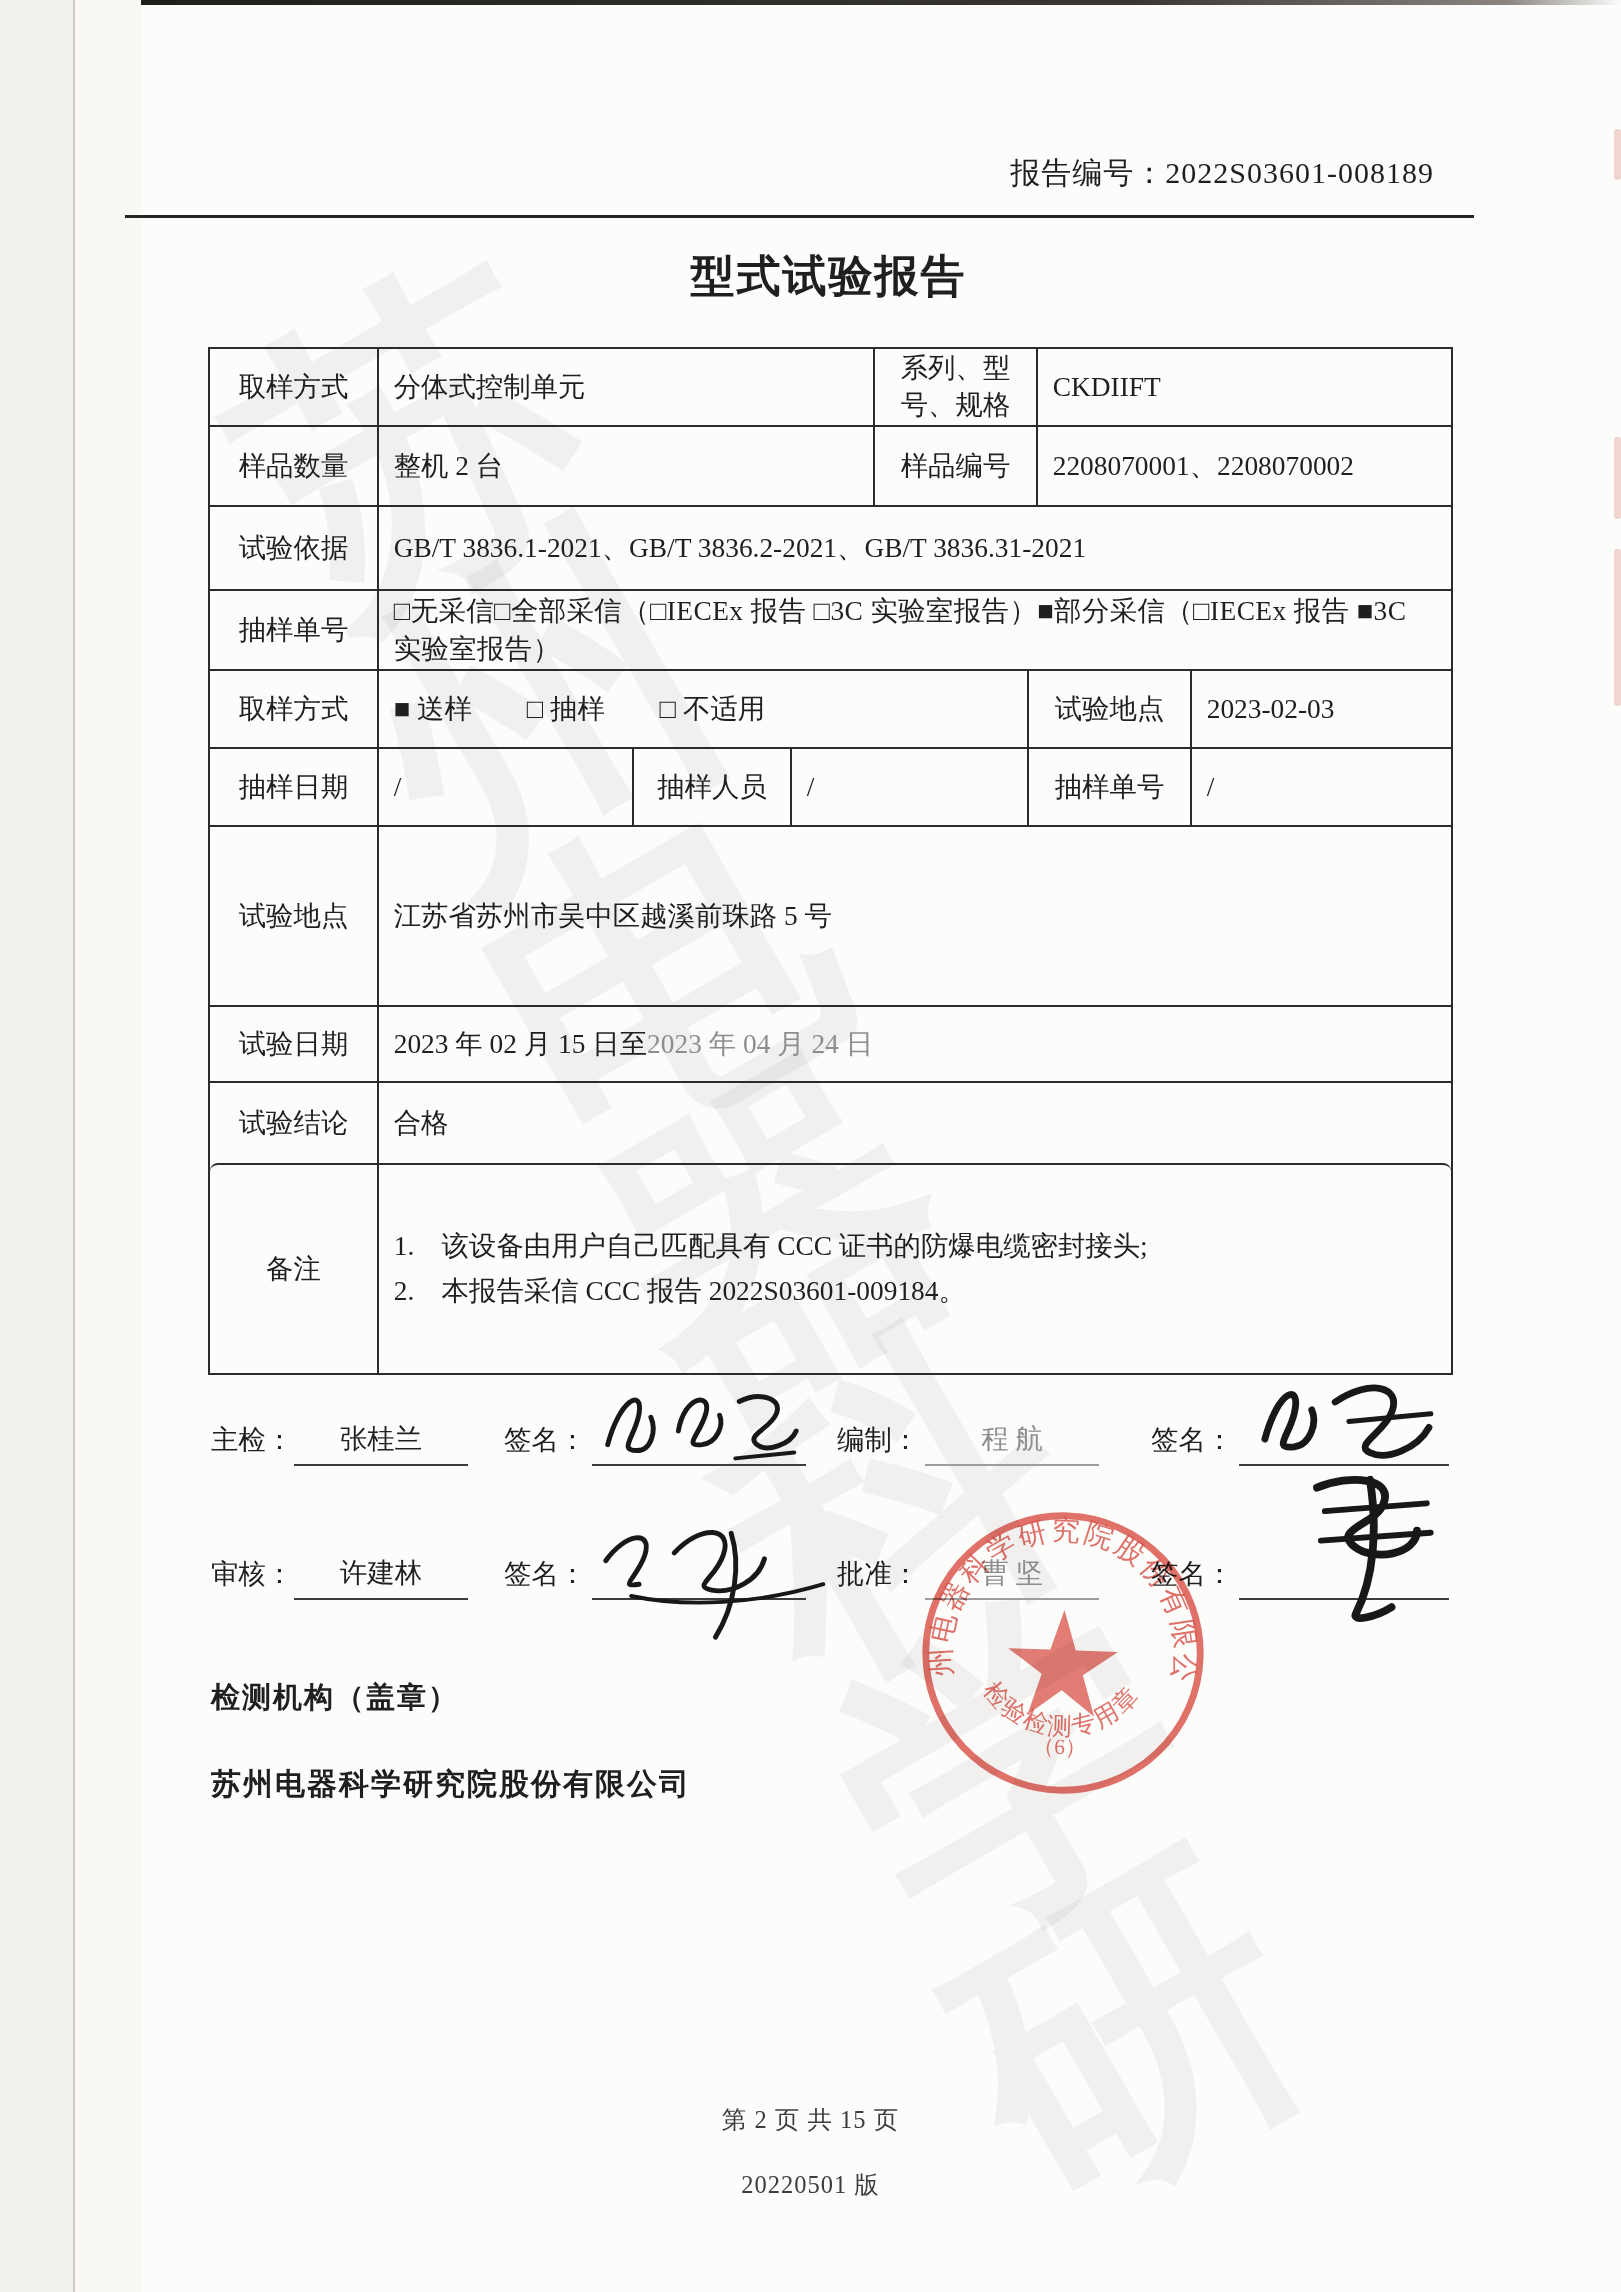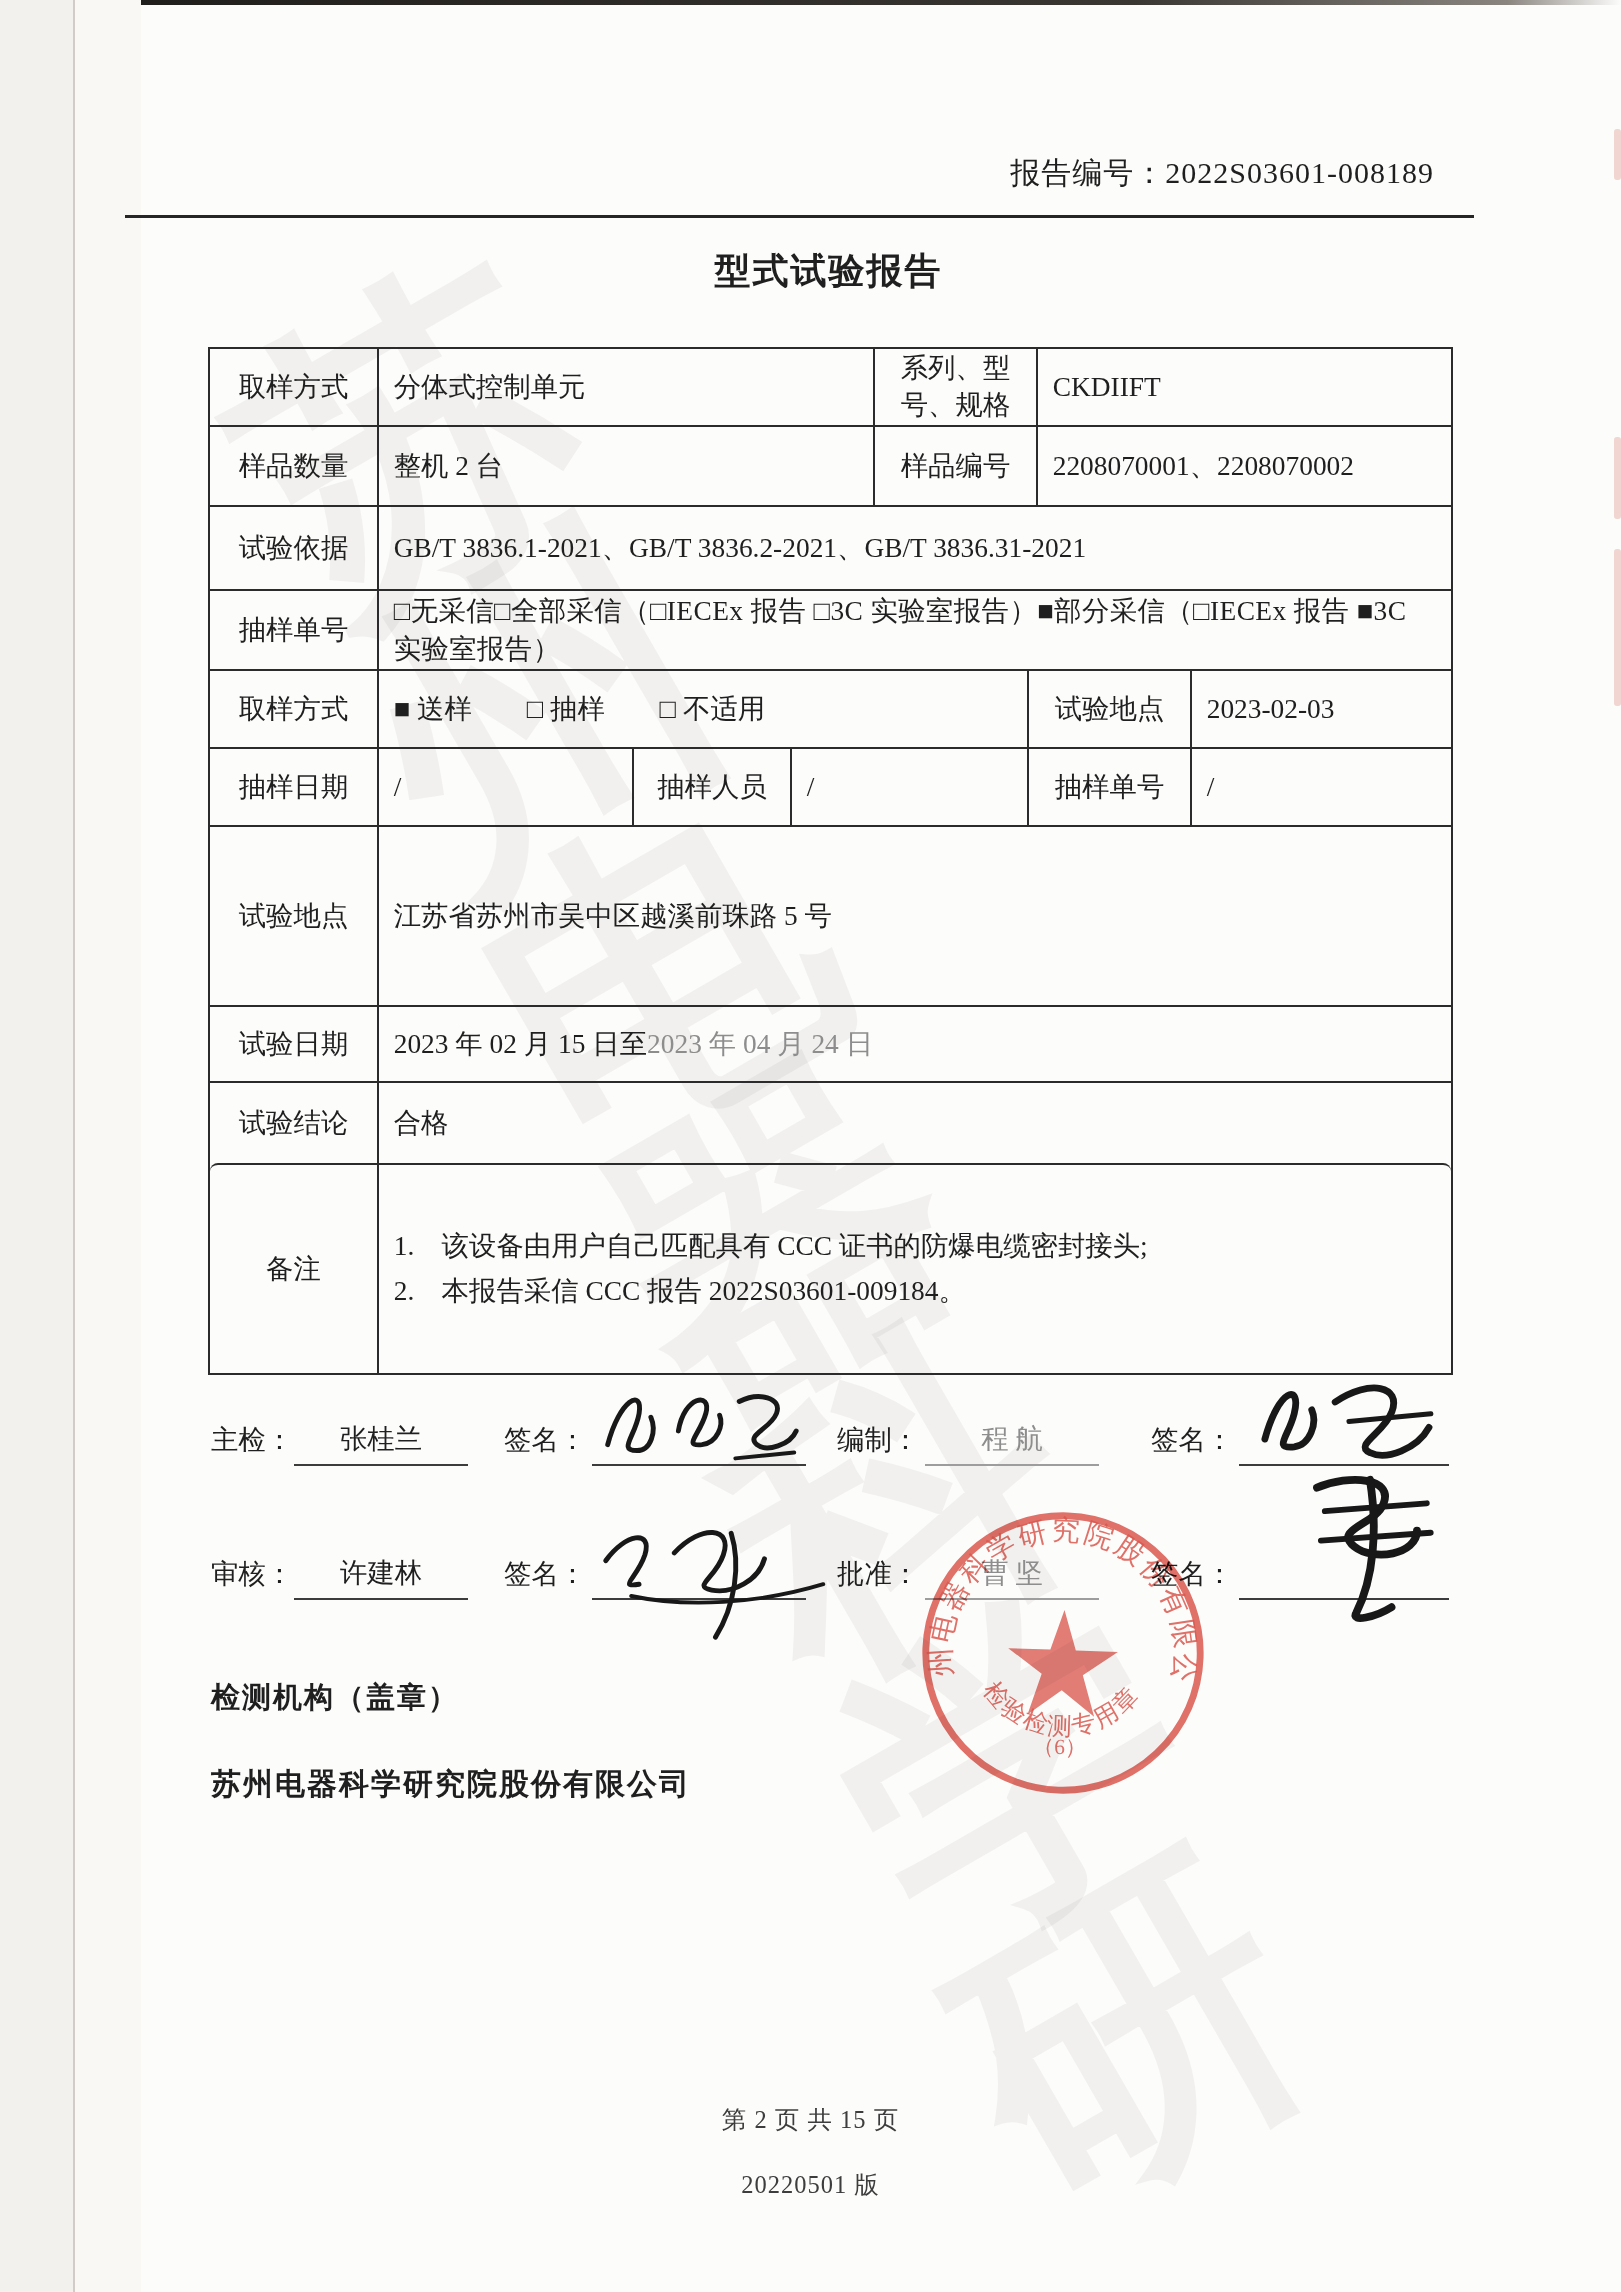--- a/index.html
+++ b/index.html
@@ -15,21 +15,21 @@
   .left-strip2{position:absolute;left:74px;top:0;width:67px;height:100%;background:#f9f8f5;}
   .left-line{position:absolute;left:73px;top:0;width:2px;height:100%;background:#d2ccc6;}
   .right-mark{position:absolute;right:0;width:6.9px;background:#e7b5ae;opacity:.55;border-radius:2.9px;}
   
   .wm{position:absolute;z-index:1;font-size:323px;font-weight:700;color:#958f88;opacity:.10;
       transform:rotate(-30deg);line-height:1;user-select:none;}
   
   .report-no{position:absolute;top:153px;right:187px;z-index:2;font-size:30px;letter-spacing:1px;}
   .header-line{position:absolute;left:125px;top:215px;width:1349px;height:2.9px;background:#262626;z-index:2;}
   .doc-title{position:absolute;left:208px;top:247px;width:1241px;z-index:2;margin:0;
-    text-align:center;font-size:36px;font-weight:700;letter-spacing:2px;}
+    text-align:center;font-size:44px;font-weight:700;letter-spacing:2px;}
   
   .tbl{position:absolute;left:208px;top:347px;width:1241px;z-index:2;border:2.9px solid #2b2b2b;background:transparent;}
   .trow{display:flex;border-top:2px solid #2b2b2b;}
   .trow:first-child{border-top:none;}
   .cell{border-left:2px solid #2b2b2b;display:flex;align-items:center;
         font-size:27.4px;box-sizing:border-box;padding:0 14.7px;}
   .cell:first-child{border-left:none;}
   .lbl{justify-content:center;text-align:center;padding:0 7.8px;line-height:1.35;}
   .val{justify-content:flex-start;}
   .gy{color:#8d8d8d;}

